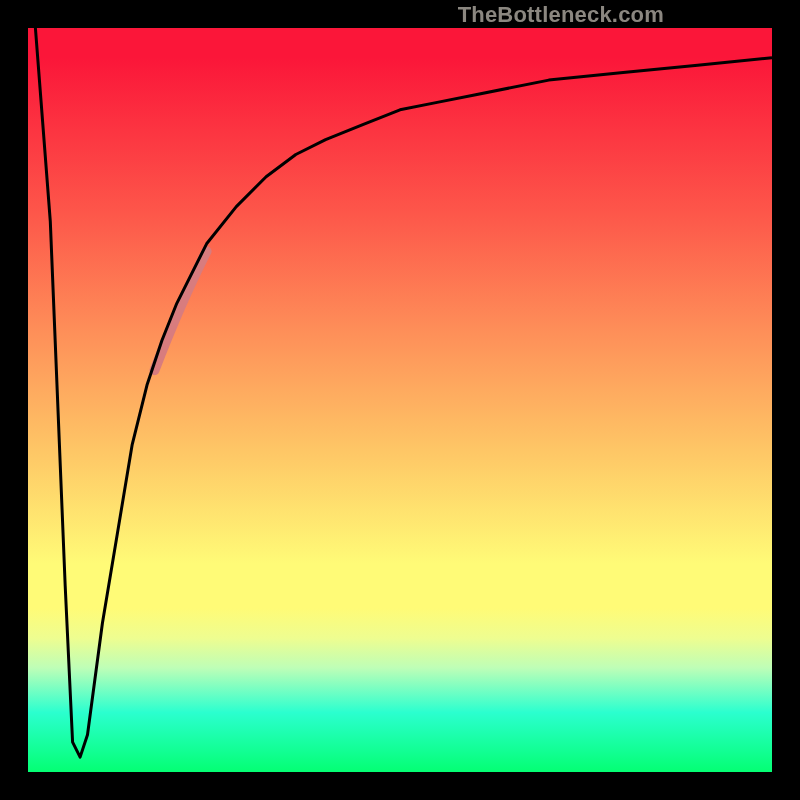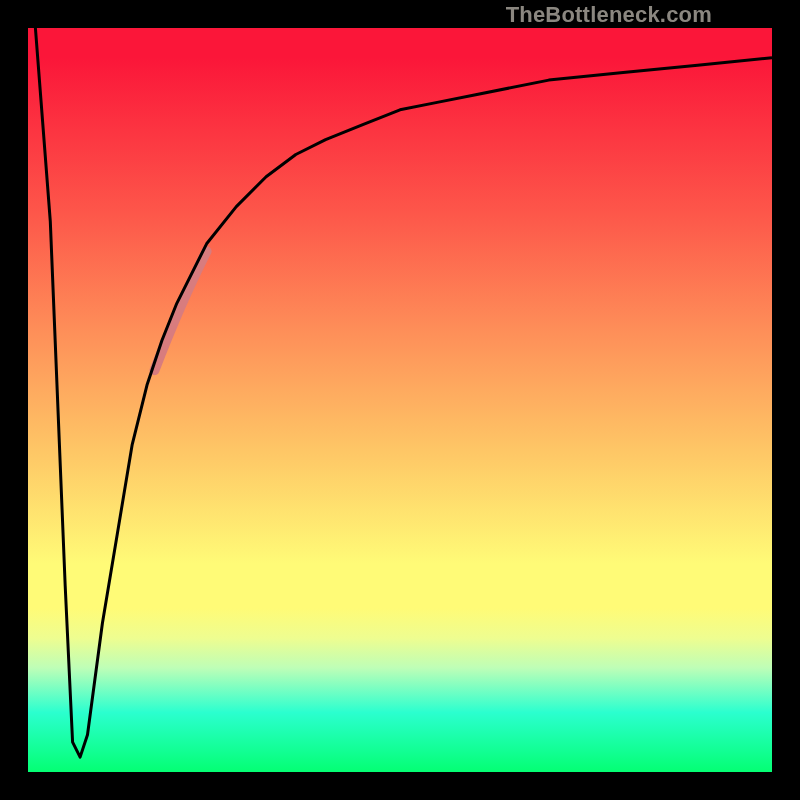--- a/index.html
+++ b/index.html
@@ -11,21 +11,20 @@
     overflow: hidden;
     font-family: Arial, Helvetica, sans-serif;
   }
   .frame {
     position: absolute;
     top: 0;
     left: 0;
     width: 676px;
     height: 800px;
     background: #000;
-    padding-left: 48px;
   }
   .plot {
     position: absolute;
     top: 28px;
     left: 28px;
     width: 744px;
     height: 744px;
     background: linear-gradient(
       to bottom,
       #fb1639 0%,

